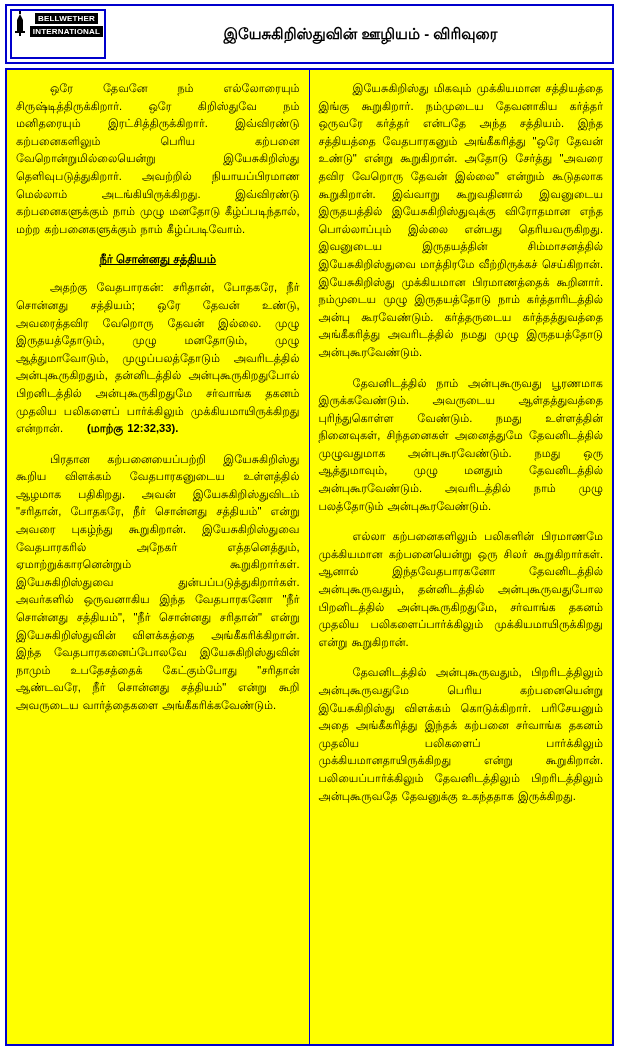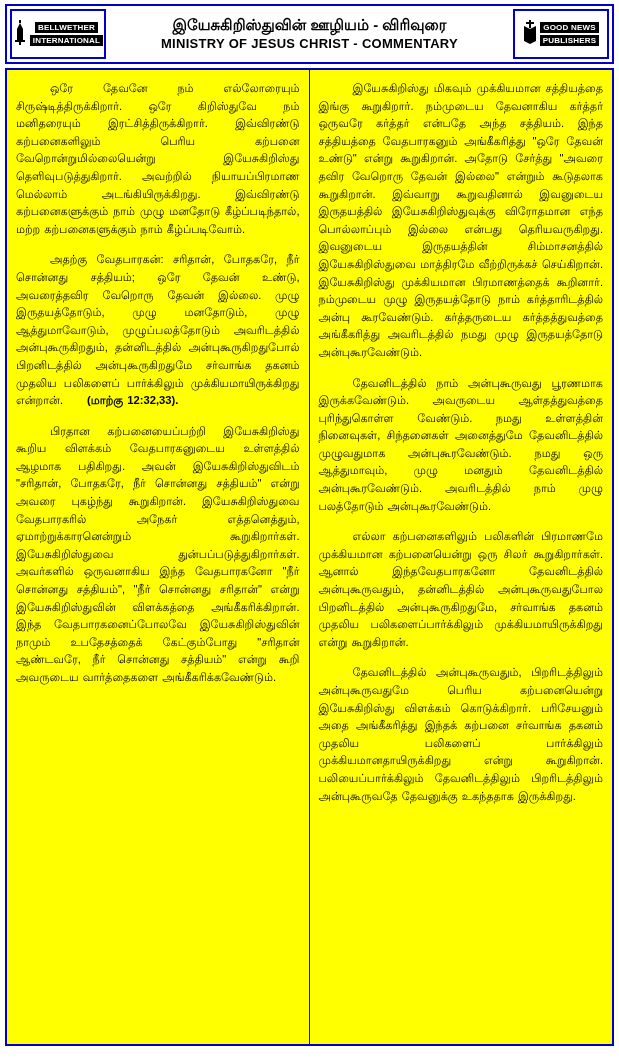--- a/index.html
+++ b/index.html
@@ -32,21 +32,21 @@
     background: #ffffff;
   }
   .logo-box {
     width: 96px;
     border: 2px solid #0000cc;
     margin: 3px;
     box-sizing: border-box;
     display: flex;
     flex-direction: column;
     align-items: center;
-    justify-content: center;
+    justify-content: flex-start;
     background: #ffffff;
     flex: 0 0 auto;
   }
   .logo-line {
     font-size: 8px;
     font-weight: bold;
     letter-spacing: 0.2px;
     color: #000000;
     white-space: nowrap;
     line-height: 11px;
@@ -161,46 +161,33 @@
         </svg>
         <div class="logo-text-col">
           <div class="logo-line logo-band">BELLWETHER</div>
           <div class="logo-line logo-band">INTERNATIONAL</div>
         </div>
       </div>
     </div>
 
     <div class="title-block">
       <div class="title-ta">இயேசுகிறிஸ்துவின் ஊழியம் - விரிவுரை</div>
-      <div class="title-en">MINISTRY OF JESUS CHRIST - COMMENTARY</div>
-    </div>
-
-    <div class="logo-box">
-      <div class="logo-inner">
-        <svg class="logo-emblem" viewBox="0 0 14 28">
-          <rect x="0" y="0" width="14" height="28" fill="#ffffff"></rect>
-          <path d="M1 6 L7 9 L7 24 L1 21 Z" fill="#000000"></path>
-          <path d="M13 6 L7 9 L7 24 L13 21 Z" fill="#000000"></path>
-          <rect x="6" y="0" width="2" height="8" fill="#000000"></rect>
-          <rect x="3" y="2" width="8" height="2" fill="#000000"></rect>
-        </svg>
-        <div class="logo-text-col">
-          <div class="logo-line logo-band">GOOD NEWS</div>
-          <div class="logo-line logo-band">PUBLISHERS</div>
-        </div>
-      </div>
-    </div>
+    </div>
+
 
   </div>
 
   <div class="body-frame">
 
     <div class="col col-left">
       <p class="para">ஒரே தேவனே நம் எல்லோரையும் சிருஷ்டித்திருக்கிறார். ஒரே கிறிஸ்துவே நம் மனிதரையும் இரட்சித்திருக்கிறார். இவ்விரண்டு கற்பனைகளிலும் பெரிய கற்பனை வேறொன்றுமில்லையென்று இயேசுகிறிஸ்து தெளிவுபடுத்துகிறார். அவற்றில் நியாயப்பிரமாண மெல்லாம் அடங்கியிருக்கிறது. இவ்விரண்டு கற்பனைகளுக்கும் நாம் முழு மனதோடு கீழ்ப்படிந்தால், மற்ற கற்பனைகளுக்கும் நாம் கீழ்ப்படிவோம்.</p>
 
+      <div class="subhead">
+        <u>நீர் சொன்னது சத்தியம்</u>
+      </div>
 
       <p class="para"><span>அதற்கு வேதபாரகன்: சரிதான், போதகரே, நீர் சொன்னது சத்தியம்; ஒரே தேவன் உண்டு, அவரைத்தவிர வேறொரு தேவன் இல்லை. முழு இருதயத்தோடும், முழு மனதோடும், முழு ஆத்துமாவோடும், முழுப்பலத்தோடும் அவரிடத்தில் அன்புகூருகிறதும், தன்னிடத்தில் அன்புகூருகிறதுபோல் பிறனிடத்தில் அன்புகூருகிறதுமே சர்வாங்க தகனம் முதலிய பலிகளைப் பார்க்கிலும் முக்கியமாயிருக்கிறது என்றான்.</span> <b>(மாற்கு 12:32,33).</b></p>
 
       <p class="para">பிரதான கற்பனையைப்பற்றி இயேசுகிறிஸ்து கூறிய விளக்கம் வேதபாரகனுடைய உள்ளத்தில் ஆழமாக பதிகிறது. அவன் இயேசுகிறிஸ்துவிடம் "சரிதான், போதகரே, நீர் சொன்னது சத்தியம்" என்று அவரை புகழ்ந்து கூறுகிறான். இயேசுகிறிஸ்துவை வேதபாரகரில் அநேகர் எத்தனெத்தும், ஏமாற்றுக்காரனென்றும் கூறுகிறார்கள். இயேசுகிறிஸ்துவை துன்பப்படுத்துகிறார்கள். அவர்களில் ஒருவனாகிய இந்த வேதபாரகனோ "நீர் சொன்னது சத்தியம்", "நீர் சொன்னது சரிதான்" என்று இயேசுகிறிஸ்துவின் விளக்கத்தை அங்கீகரிக்கிறான். இந்த வேதபாரகனைப்போலவே இயேசுகிறிஸ்துவின் நாமும் உபதேசத்தைக் கேட்கும்போது "சரிதான் ஆண்டவரே, நீர் சொன்னது சத்தியம்" என்று கூறி அவருடைய வார்த்தைகளை அங்கீகரிக்கவேண்டும்.</p>
     </div>
 
     <div class="col col-right">
       <p class="para">இயேசுகிறிஸ்து மிகவும் முக்கியமான சத்தியத்தை இங்கு கூறுகிறார். நம்முடைய தேவனாகிய கர்த்தர் ஒருவரே கர்த்தர் என்பதே அந்த சத்தியம். இந்த சத்தியத்தை வேதபாரகனும் அங்கீகரித்து "ஒரே தேவன் உண்டு" என்று கூறுகிறான். அதோடு சேர்த்து "அவரை தவிர வேறொரு தேவன் இல்லை" என்றும் கூடுதலாக கூறுகிறான். இவ்வாறு கூறுவதினால் இவனுடைய இருதயத்தில் இயேசுகிறிஸ்துவுக்கு விரோதமான எந்த பொல்லாப்பும் இல்லை என்பது தெரியவருகிறது. இவனுடைய இருதயத்தின் சிம்மாசனத்தில் இயேசுகிறிஸ்துவை மாத்திரமே வீற்றிருக்கச் செய்கிறான். இயேசுகிறிஸ்து முக்கியமான பிரமாணத்தைக் கூறினார். நம்முடைய முழு இருதயத்தோடு நாம் கர்த்தாரிடத்தில் அன்பு கூரவேண்டும். கர்த்தருடைய கர்த்தத்துவத்தை அங்கீகரித்து அவரிடத்தில் நமது முழு இருதயத்தோடு அன்புகூரவேண்டும்.</p>
       <p class="para">தேவனிடத்தில் நாம் அன்புகூருவது பூரணமாக இருக்கவேண்டும். அவருடைய ஆள்தத்துவத்தை புரிந்துகொள்ள வேண்டும். நமது உள்ளத்தின் நினைவுகள், சிந்தனைகள் அனைத்துமே தேவனிடத்தில் முழுவதுமாக அன்புகூரவேண்டும். நமது ஒரு ஆத்துமாவும், முழு மனதும் தேவனிடத்தில் அன்புகூரவேண்டும். அவரிடத்தில் நாம் முழு பலத்தோடும் அன்புகூரவேண்டும்.</p>
       <p class="para">எல்லா கற்பனைகளிலும் பலிகளின் பிரமாணமே முக்கியமான கற்பனையென்று ஒரு சிலர் கூறுகிறார்கள். ஆனால் இந்தவேதபாரகனோ தேவனிடத்தில் அன்புகூருவதும், தன்னிடத்தில் அன்புகூருவதுபோல பிறனிடத்தில் அன்புகூருகிறதுமே, சர்வாங்க தகனம் முதலிய பலிகளைப்பார்க்கிலும் முக்கியமாயிருக்கிறது என்று கூறுகிறான்.</p>

